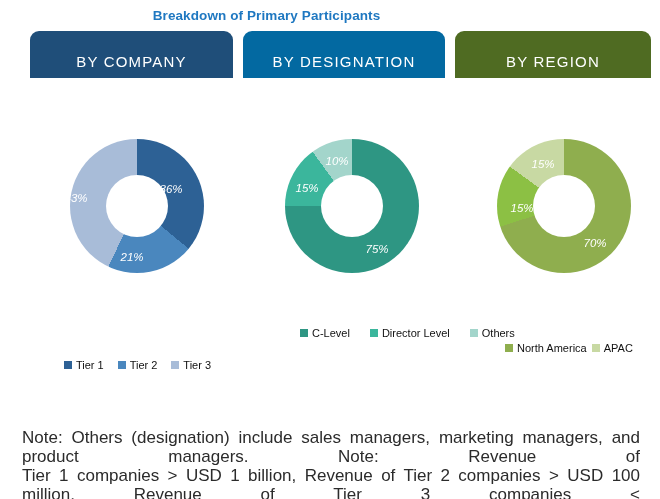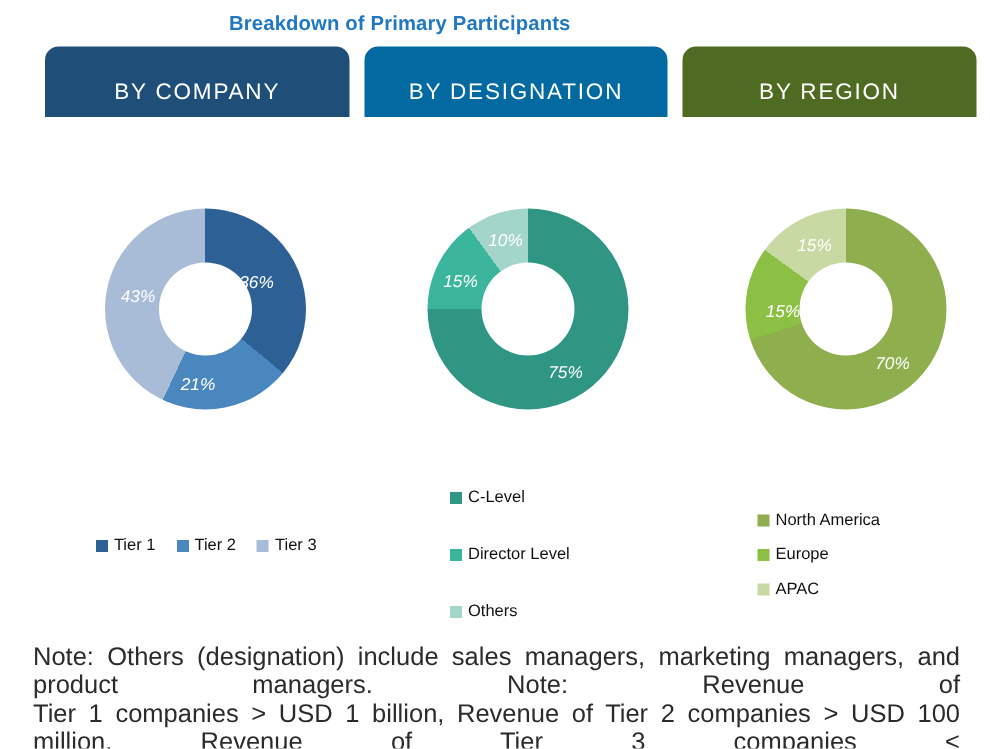--- a/index.html
+++ b/index.html
@@ -107,21 +107,22 @@
     width: 215px;
     display: flex;
     justify-content: center;
     gap: 14px;
   }
   .legend-horizontal .legend-item { white-space: nowrap; }
 
   .legend-vertical {
     position: absolute;
     display: flex;
-    flex-direction: column;
+    flex-direction: row;
+    align-items: center;
   }
   #legend-designation {
     left: 300px;
     top: 323px;
     gap: 20px;
   }
   #legend-region {
     left: 505px;
     top: 338px;
     gap: 5px;
@@ -156,21 +157,21 @@
   </div>
   <div class="banner banner-region" style="background: rgb(79, 107, 34);">
     <span>BY REGION</span>
   </div>
 
   <div class="donut-wrap" id="donut-company">
     <div class="donut" style="background: conic-gradient(rgb(45, 97, 149) 0deg, rgb(45, 97, 149) 129.6deg, rgb(74, 135, 190) 129.6deg, rgb(74, 135, 190) 205.2deg, rgb(168, 188, 216) 205.2deg, rgb(168, 188, 216) 360deg);"></div>
     <div class="donut-hole"></div>
     <div class="slice-label" style="left:101px; top:50px;">36%</div>
     <div class="slice-label" style="left:62px; top:118px;">21%</div>
-    <div class="slice-label" style="left:22px; top:59px;">43%</div>
+    <div class="slice-label" style="left:6px; top:59px;">43%</div>
   </div>
 
   <div class="legend-horizontal">
     <span class="legend-item">
       <span class="legend-swatch" style="background: rgb(45, 97, 149);"></span><span class="legend-text">Tier 1</span>
     </span>
     <span class="legend-item">
       <span class="legend-swatch" style="background: rgb(74, 135, 190);"></span><span class="legend-text">Tier 2</span>
     </span>
     <span class="legend-item">
@@ -204,23 +205,20 @@
     <div class="slice-label" style="left:98px; top:104px;">70%</div>
     <div class="slice-label" style="left:25px; top:69px;">15%</div>
     <div class="slice-label" style="left:46px; top:25px;">15%</div>
   </div>
 
   <div class="legend-vertical" id="legend-region">
     <span class="legend-item">
       <span class="legend-swatch" style="background: rgb(143, 174, 78);"></span><span class="legend-text">North America</span>
     </span>
     <span class="legend-item">
-      <span class="legend-swatch" style="background: rgb(140, 192, 68);"></span><span class="legend-text">Europe</span>
-    </span>
-    <span class="legend-item">
       <span class="legend-swatch" style="background: rgb(200, 217, 163);"></span><span class="legend-text">APAC</span>
     </span>
   </div>
 
   <div class="footnote">
     <span class="fn-line fn-line-1">Note: Others (designation) include sales managers, marketing managers, and product managers. Note: Revenue of</span>
     <span class="fn-line fn-line-2">Tier 1 companies &gt; USD 1 billion, Revenue of Tier 2 companies &gt; USD 100 million, Revenue of Tier 3 companies &lt;</span>
     <span class="fn-line fn-line-3">USD 100 million</span>
   </div>
 

